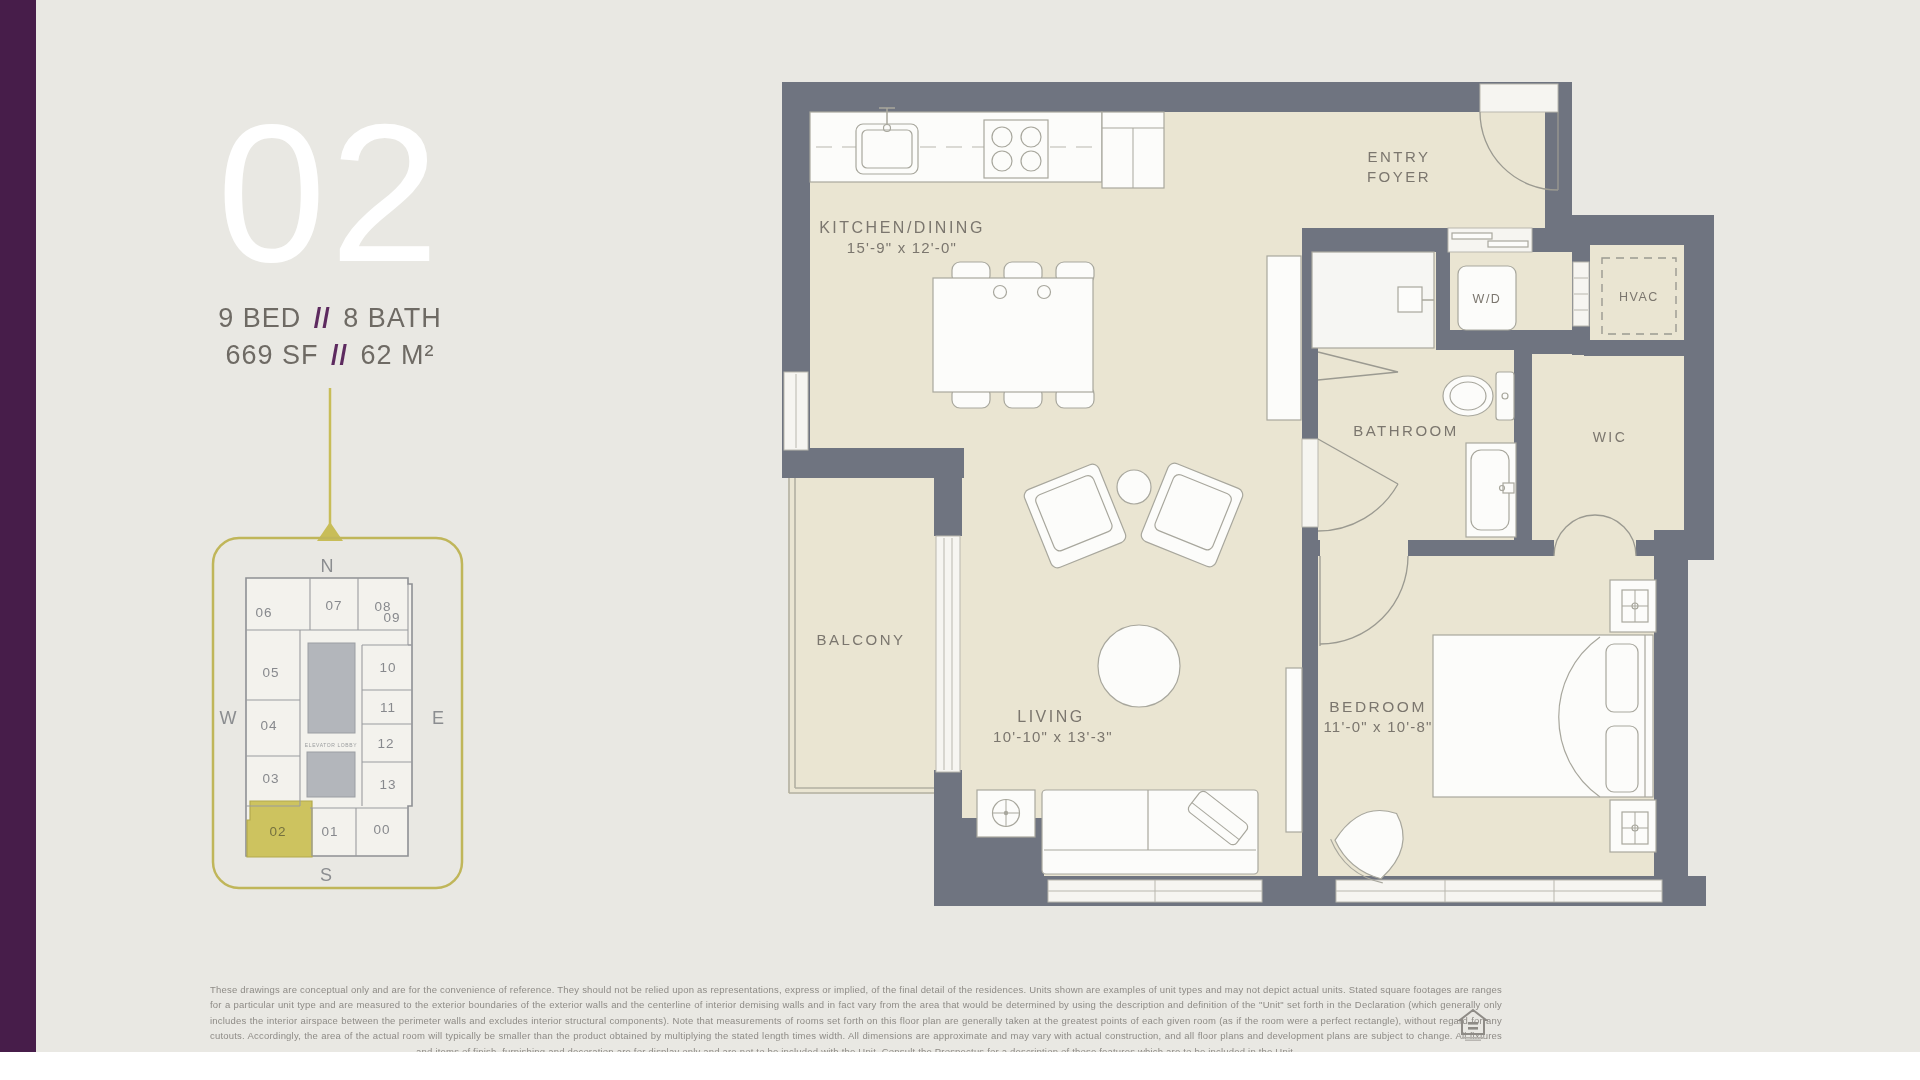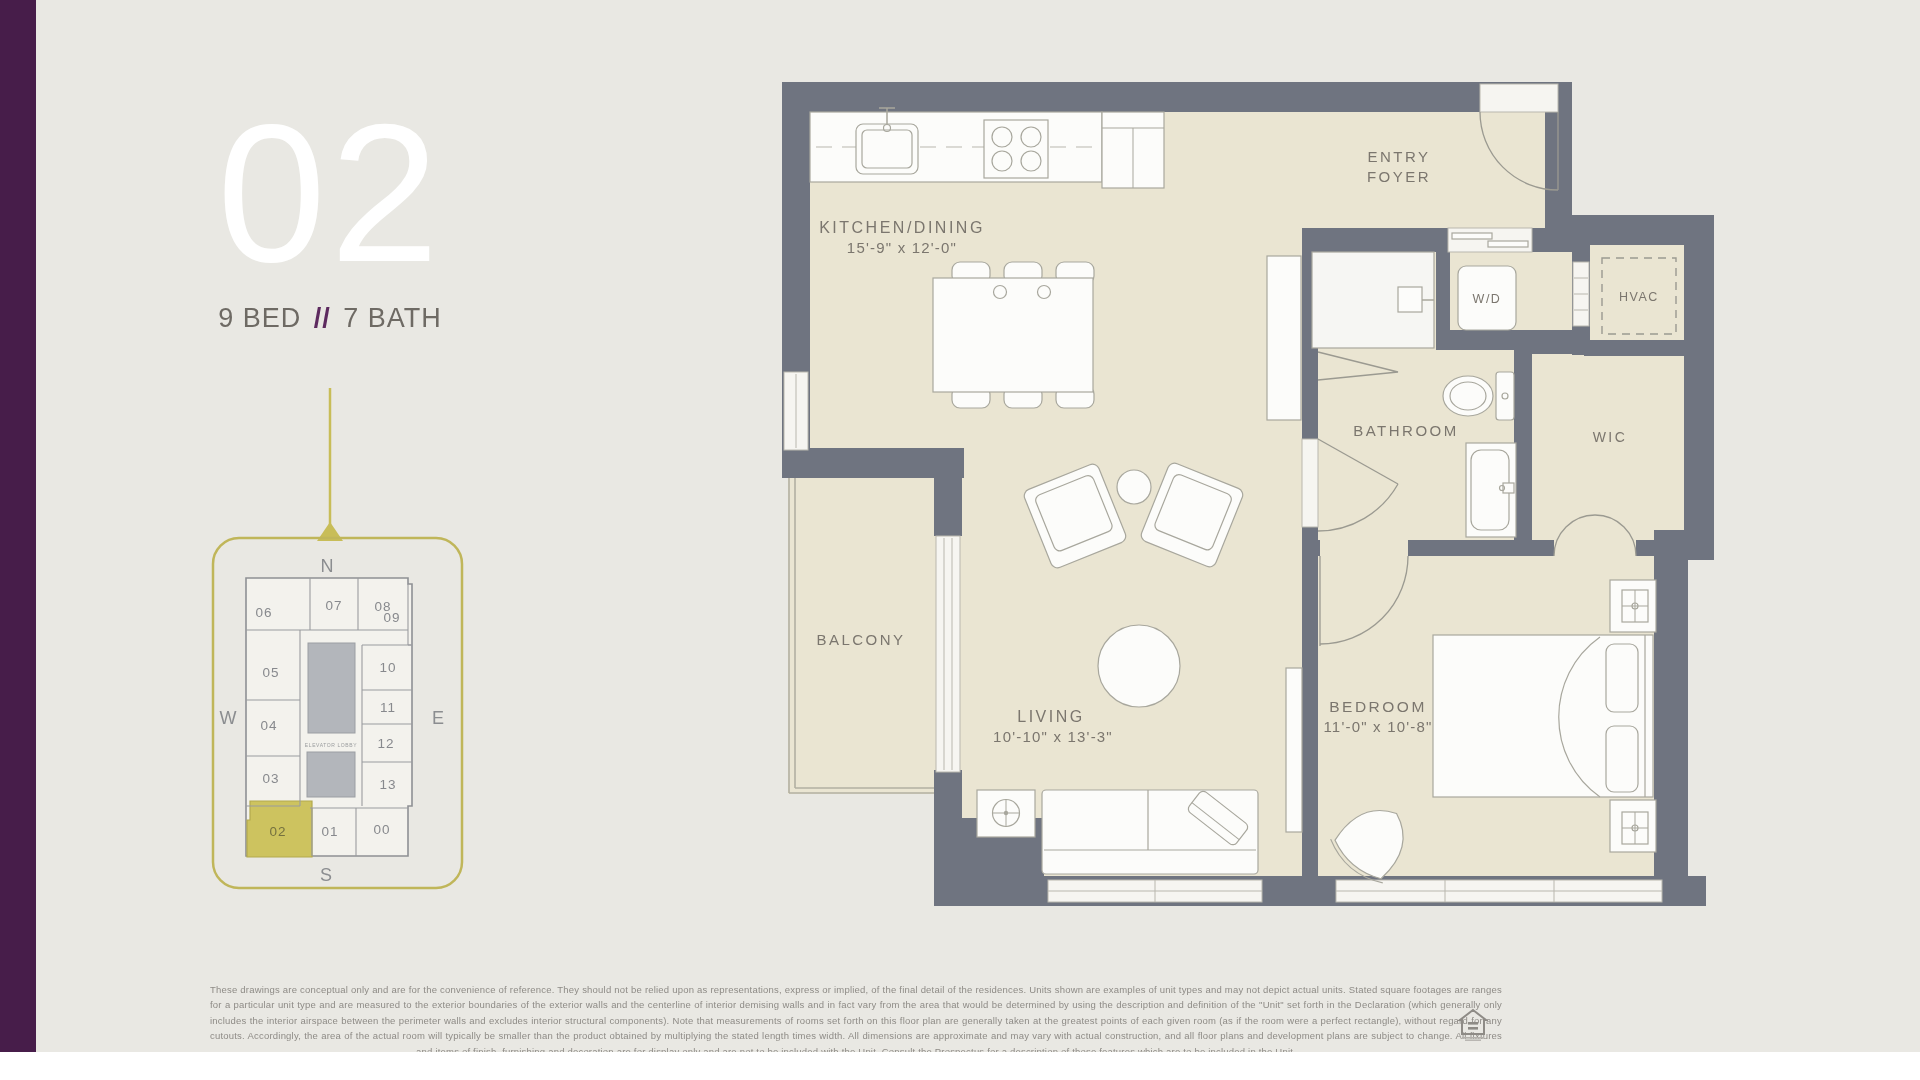--- a/index.html
+++ b/index.html
@@ -32,21 +32,22 @@
 </style>
 </head>
 <body>
 
 <div class="page">
 
   <div class="accent-bar"></div>
 
   <div class="title-block">
     <div class="unit-number">02</div>
-    <div class="unit-specs"><span>9 BED</span> <span class="spec-sep">//</span> <span>7 BATH</span></div>
+    <div class="unit-specs"><span>9 BED</span> <span class="spec-sep">//</span> <span>8 BATH</span></div>
+    <div class="unit-specs"><span>669 SF</span> <span class="spec-sep">//</span> <span>62 M²</span></div>
   </div>
 
   <svg width="1920" height="1080" viewBox="0 0 1920 1080" style="position:absolute;left:0;top:0;">
 
     <g>
       <line x1="330" y1="388" x2="330" y2="526" stroke="#c8bd58" stroke-width="2.5"></line>
       <polygon points="330,522 317,541 343,541" fill="#c8bd58"></polygon>
     </g>
 
     <g>

